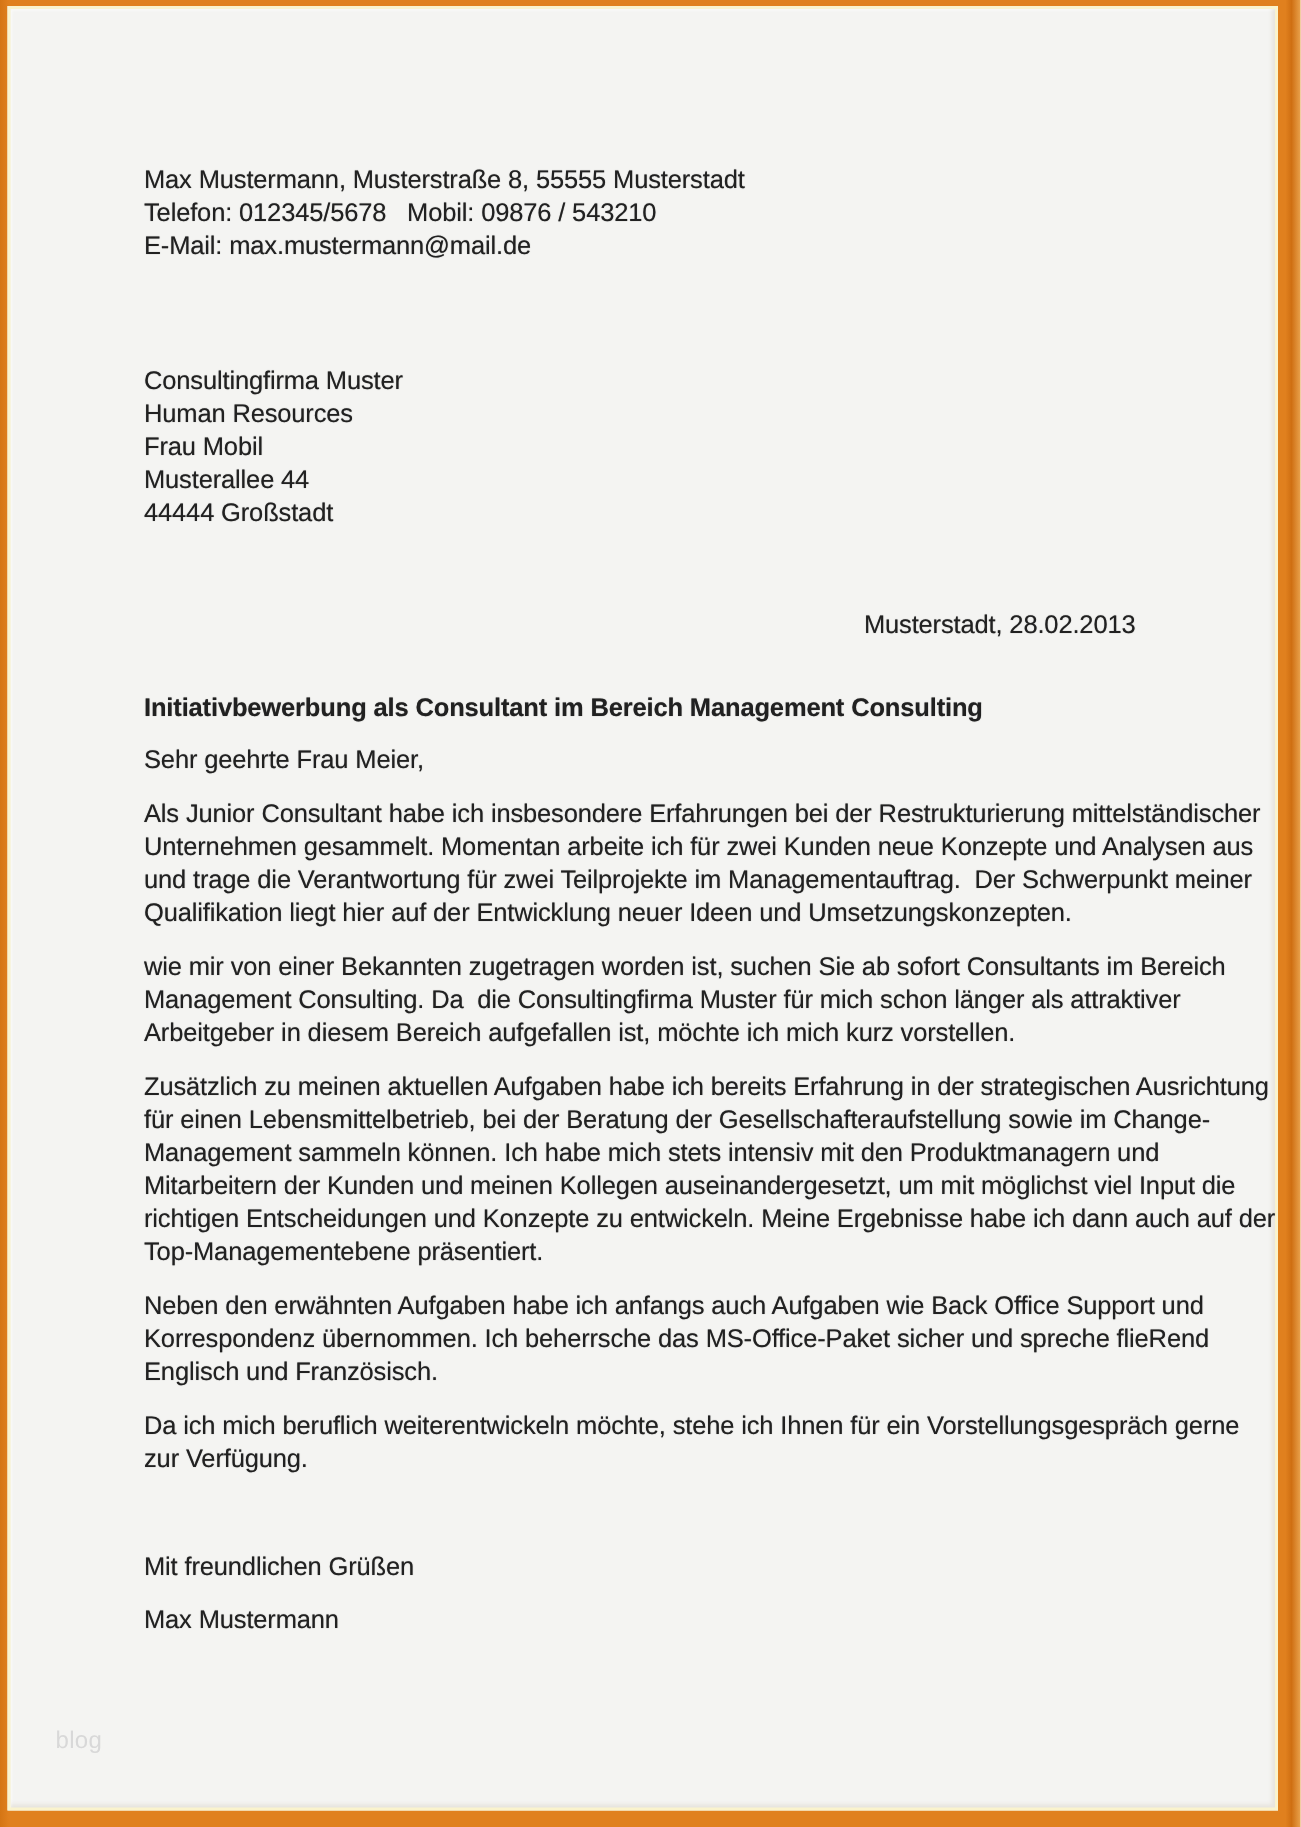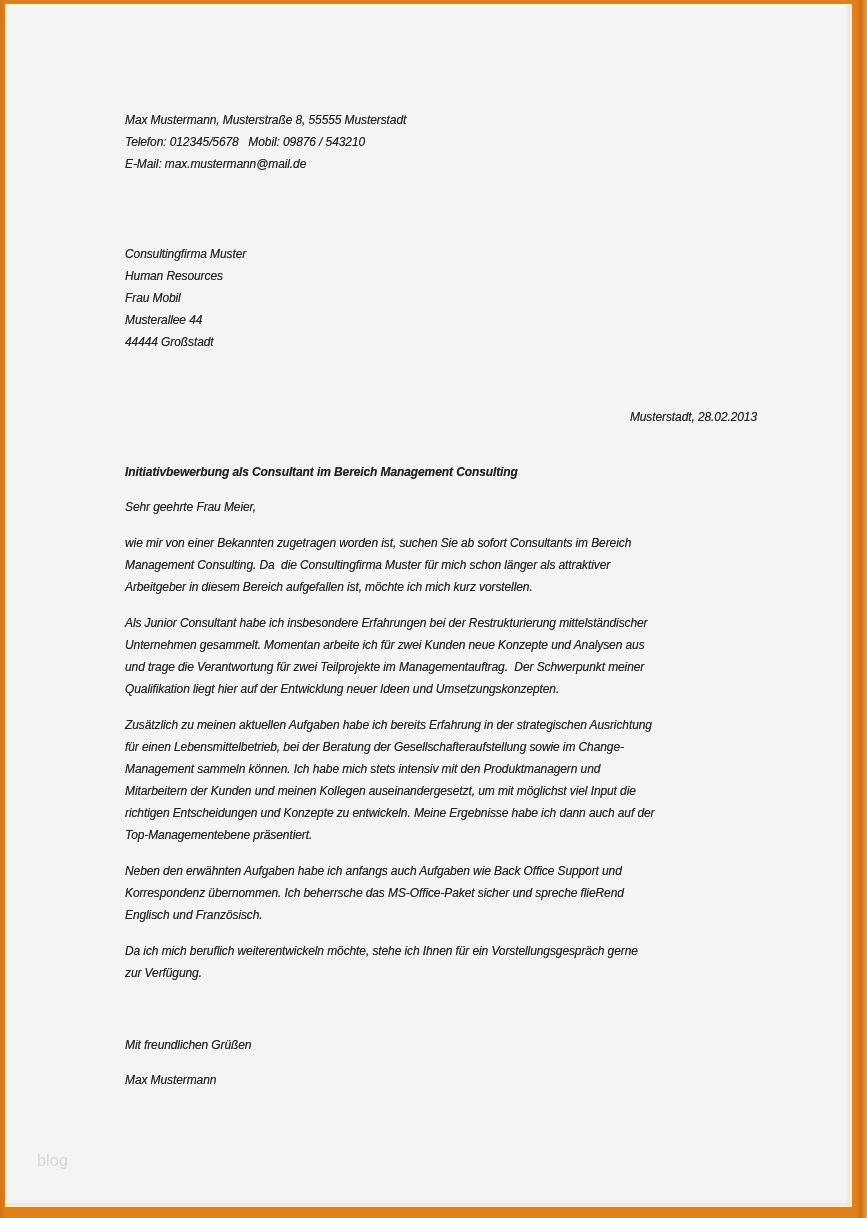--- a/index.html
+++ b/index.html
@@ -22,27 +22,26 @@
   }
   .page {
     position: absolute;
     top: 4px; left: 5px; right: 15px; bottom: 11px;
     background: var(--page_bg);
     border: 2px solid var(--frame_inner_cream);
     box-shadow: inset -2px -2px 3px rgba(120,90,40,0.10), inset 1px 1px 2px rgba(255,255,255,0.6);
   }
   .content {
     position: absolute;
-    top: 0; left: 118px; right: 60px;
+    top: 0; left: 89px; right: 60px;
     color: var(--text);
-    font-size: 12px;
+    font-size: 17px;
     letter-spacing: -0.1px;
     line-height: 22px;
     text-shadow: 0 0 0.6px rgba(30,30,30,0.55);
-    font-style: italic;
   }
   .line, .para { white-space: pre; }
   .sender-block   { margin-top: 103px; }
   .recipient-block{ margin-top: 68px; }
   .dateline       { margin-top: 53px; text-align: right; padding-right: 33px; }
   .subject        { margin-top: 33px; font-weight: bold; }
   .salutation     { margin-top: 13px; }
   .para           { margin: 14px 0 0 0; }
   .closing        { margin-top: 50px; }
   .signature      { margin-top: 13px; }
@@ -75,27 +74,27 @@
         <div class="line">44444 Großstadt</div>
       </div>
 
     <div class="dateline">Musterstadt, 28.02.2013</div>
 
     <div class="subject">Initiativbewerbung als Consultant im Bereich Management Consulting</div>
 
     <div class="salutation">Sehr geehrte Frau Meier,</div>
 
     <div class="body-paragraphs">
-        <p class="para">wie mir von einer Bekannten zugetragen worden ist, suchen Sie ab sofort Consultants im Bereich
-Management Consulting. Da  die Consultingfirma Muster für mich schon länger als attraktiver
-Arbeitgeber in diesem Bereich aufgefallen ist, möchte ich mich kurz vorstellen.</p>
         <p class="para">Als Junior Consultant habe ich insbesondere Erfahrungen bei der Restrukturierung mittelständischer
 Unternehmen gesammelt. Momentan arbeite ich für zwei Kunden neue Konzepte und Analysen aus
 und trage die Verantwortung für zwei Teilprojekte im Managementauftrag.  Der Schwerpunkt meiner
 Qualifikation liegt hier auf der Entwicklung neuer Ideen und Umsetzungskonzepten.</p>
+        <p class="para">wie mir von einer Bekannten zugetragen worden ist, suchen Sie ab sofort Consultants im Bereich
+Management Consulting. Da  die Consultingfirma Muster für mich schon länger als attraktiver
+Arbeitgeber in diesem Bereich aufgefallen ist, möchte ich mich kurz vorstellen.</p>
         <p class="para">Zusätzlich zu meinen aktuellen Aufgaben habe ich bereits Erfahrung in der strategischen Ausrichtung
 für einen Lebensmittelbetrieb, bei der Beratung der Gesellschafteraufstellung sowie im Change-
 Management sammeln können. Ich habe mich stets intensiv mit den Produktmanagern und
 Mitarbeitern der Kunden und meinen Kollegen auseinandergesetzt, um mit möglichst viel Input die
 richtigen Entscheidungen und Konzepte zu entwickeln. Meine Ergebnisse habe ich dann auch auf der
 Top-Managementebene präsentiert.</p>
         <p class="para">Neben den erwähnten Aufgaben habe ich anfangs auch Aufgaben wie Back Office Support und
 Korrespondenz übernommen. Ich beherrsche das MS-Office-Paket sicher und spreche flieRend
 Englisch und Französisch.</p>
         <p class="para">Da ich mich beruflich weiterentwickeln möchte, stehe ich Ihnen für ein Vorstellungsgespräch gerne

